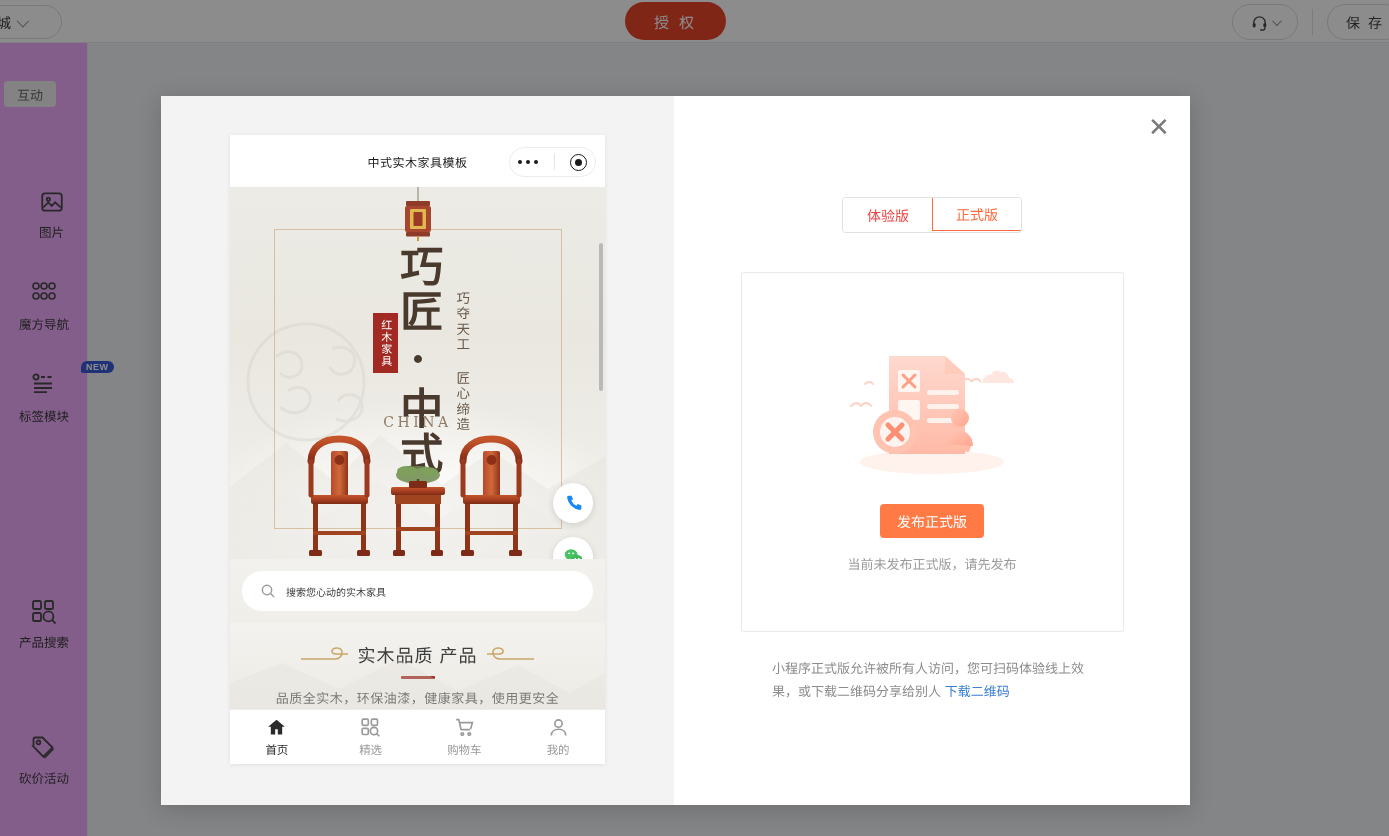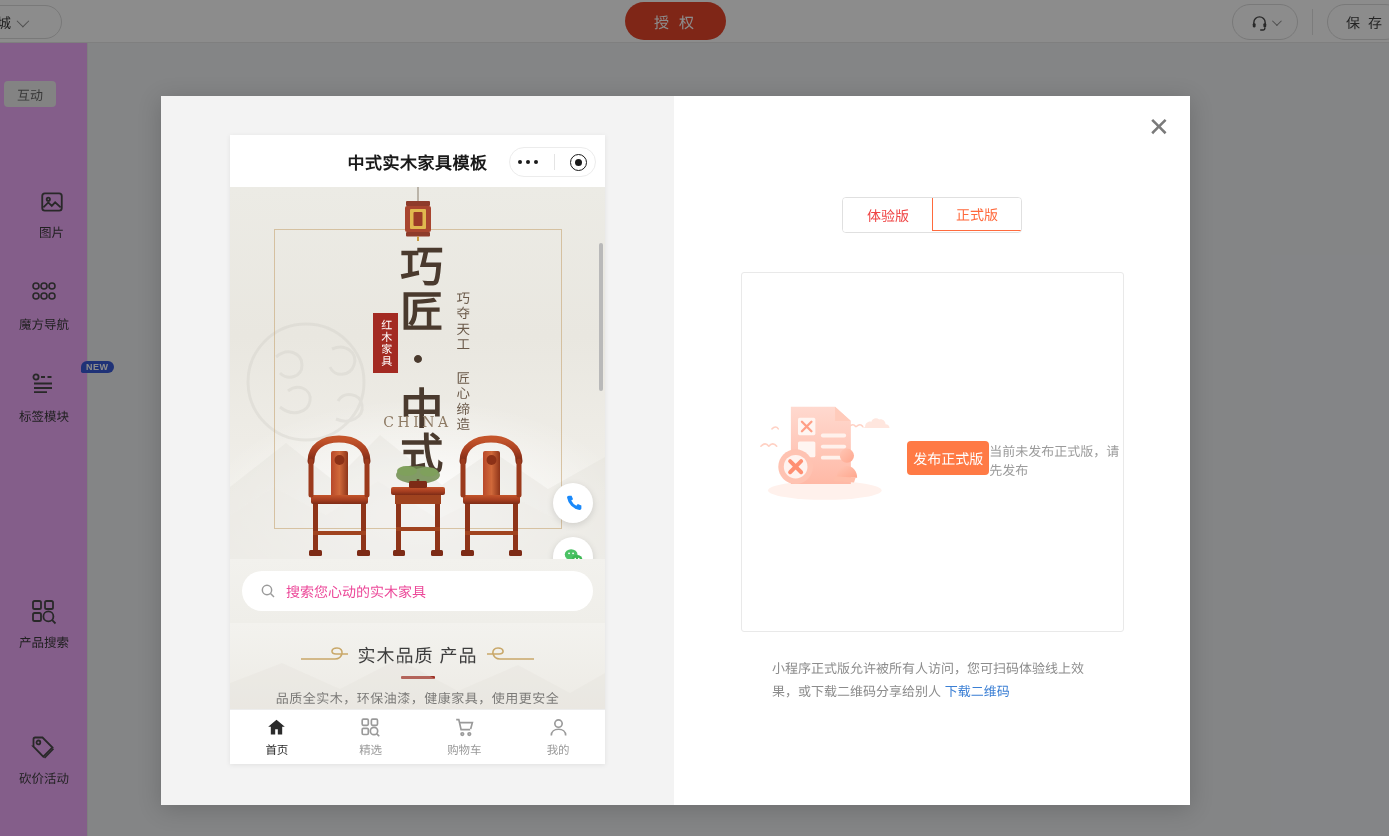--- a/index.html
+++ b/index.html
@@ -99,21 +99,21 @@
 
   
   .phone {
     width: 375px; height: 629px; background: #fff; position: relative; overflow: hidden;
     box-shadow: 0 1px 5px rgba(0,0,0,.08);
   }
   .phone-nav {
     height: 52px; background: #fff; position: relative;
     display: flex; align-items: center; justify-content: center;
   }
-  .phone-title { font-size: 17px; color: #1a1a1a; font-weight: 700; letter-spacing: .5px; }
+  .phone-title { font-size: 12px; color: #1a1a1a; font-weight: 400; letter-spacing: .5px; }
   .capsule {
     position: absolute; right: 9px; top: 12px; width: 87px; height: 30px;
     border: 1px solid #ececec; border-radius: 15px; background: #fff;
     display: flex; align-items: center; justify-content: space-around;
   }
   .dots { display: flex; gap: 3.5px; }
   .dots i { width: 4.5px; height: 4.5px; border-radius: 50%; background: #1a1a1a; display: block; }
   .cap-div { width: 1px; height: 16px; background: #e4e4e4; }
   .target { width: 17px; height: 17px; border: 1.7px solid #1a1a1a; border-radius: 50%;
             display: flex; align-items: center; justify-content: center; }
@@ -177,21 +177,21 @@
   
   .search-zone {
     height: 64px; background: #f1f0ec; position: relative;
     display: flex; align-items: center; padding: 0 12px;
     background-image: linear-gradient(180deg,#f2f1ed 0%, #efeee9 100%);
   }
   .search-box {
     flex: 1; height: 40px; background: #fff; border-radius: 20px;
     display: flex; align-items: center; gap: 10px; padding: 0 18px;
   }
-  .search-ph { font-size: 14px; color: #ec4899; }
+  .search-ph { font-size: 10px; color: #404040; }
 
   
   .quality {
     height: 96px; position: relative; text-align: center;
     background: linear-gradient(180deg,#f3f2ee 0%, #eceae4 100%);
     padding-top: 18px; overflow: hidden;
   }
   .q-title-row { display: flex; align-items: center; justify-content: center; gap: 2px; }
   .q-title { font-size: 18px; color: #3d3d3d; letter-spacing: 1px; }
   .q-rule { width: 34px; height: 2.5px; background: #9e2f24; margin: 9px auto 0; border-radius: 1px; }
@@ -226,21 +226,21 @@
     width: 90px; height: 34px; display: flex; align-items: center; justify-content: center;
     font-size: 14px; background: #fff; color: #ef4444;
   }
   .seg-item.on {
     color: #ff6a3d; border: 1px solid #ff6a3d; margin: -1px;
     background: #fff; position: relative; z-index: 2;
   }
   .panel-card {
     margin: 39px auto 0; width: 383px; height: 360px;
     border: 1px solid #e9e9e9; border-radius: 3px;
-    display: flex; flex-direction: row; align-items: center; justify-content: center;
+    display: flex; flex-direction: column; align-items: center; justify-content: center;
   }
   .illus { width: 210px; height: 170px; margin-top: -10px; }
   .pub-btn {
     margin-top: 12px; width: 104px; height: 34px; border-radius: 4px;
     background: #ff7a45; color: #fff; font-size: 14px; border: none;
     display: flex; align-items: center; justify-content: center;
   }
   .pub-hint { margin-top: 16px; font-size: 13px; color: #9b9b9b; }
   .panel-desc {
     margin: 26px auto 0; width: 320px;

